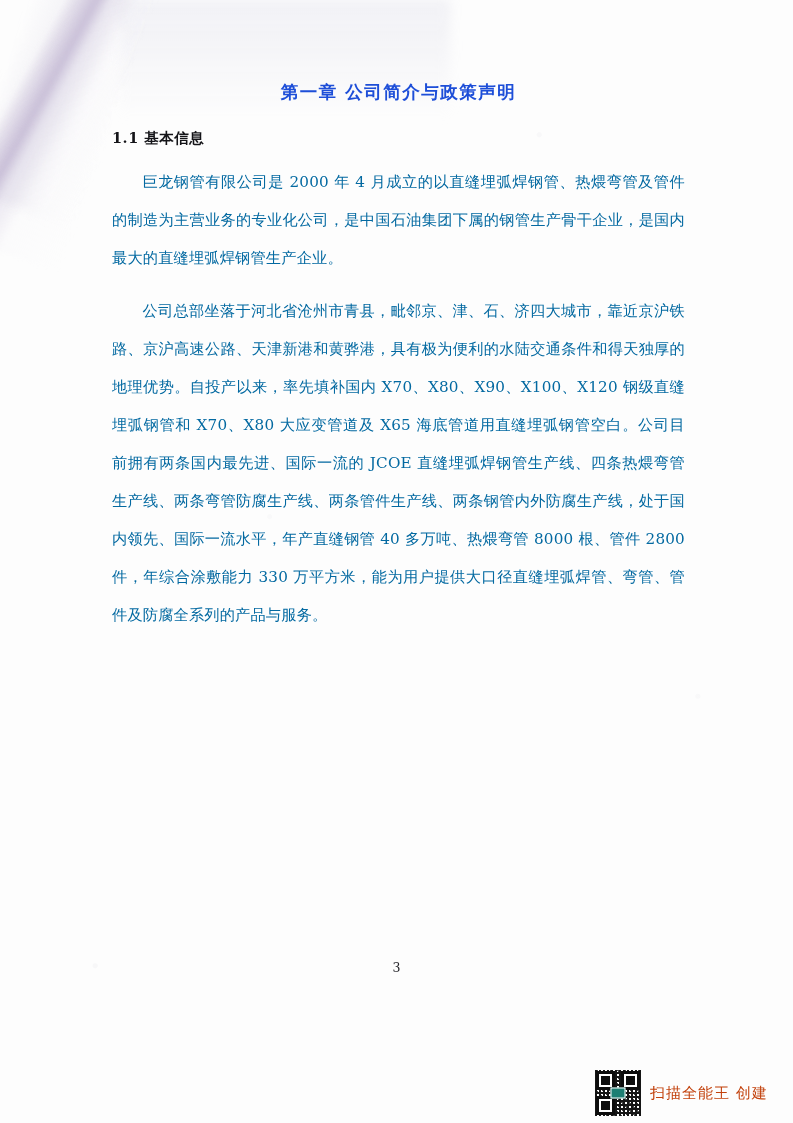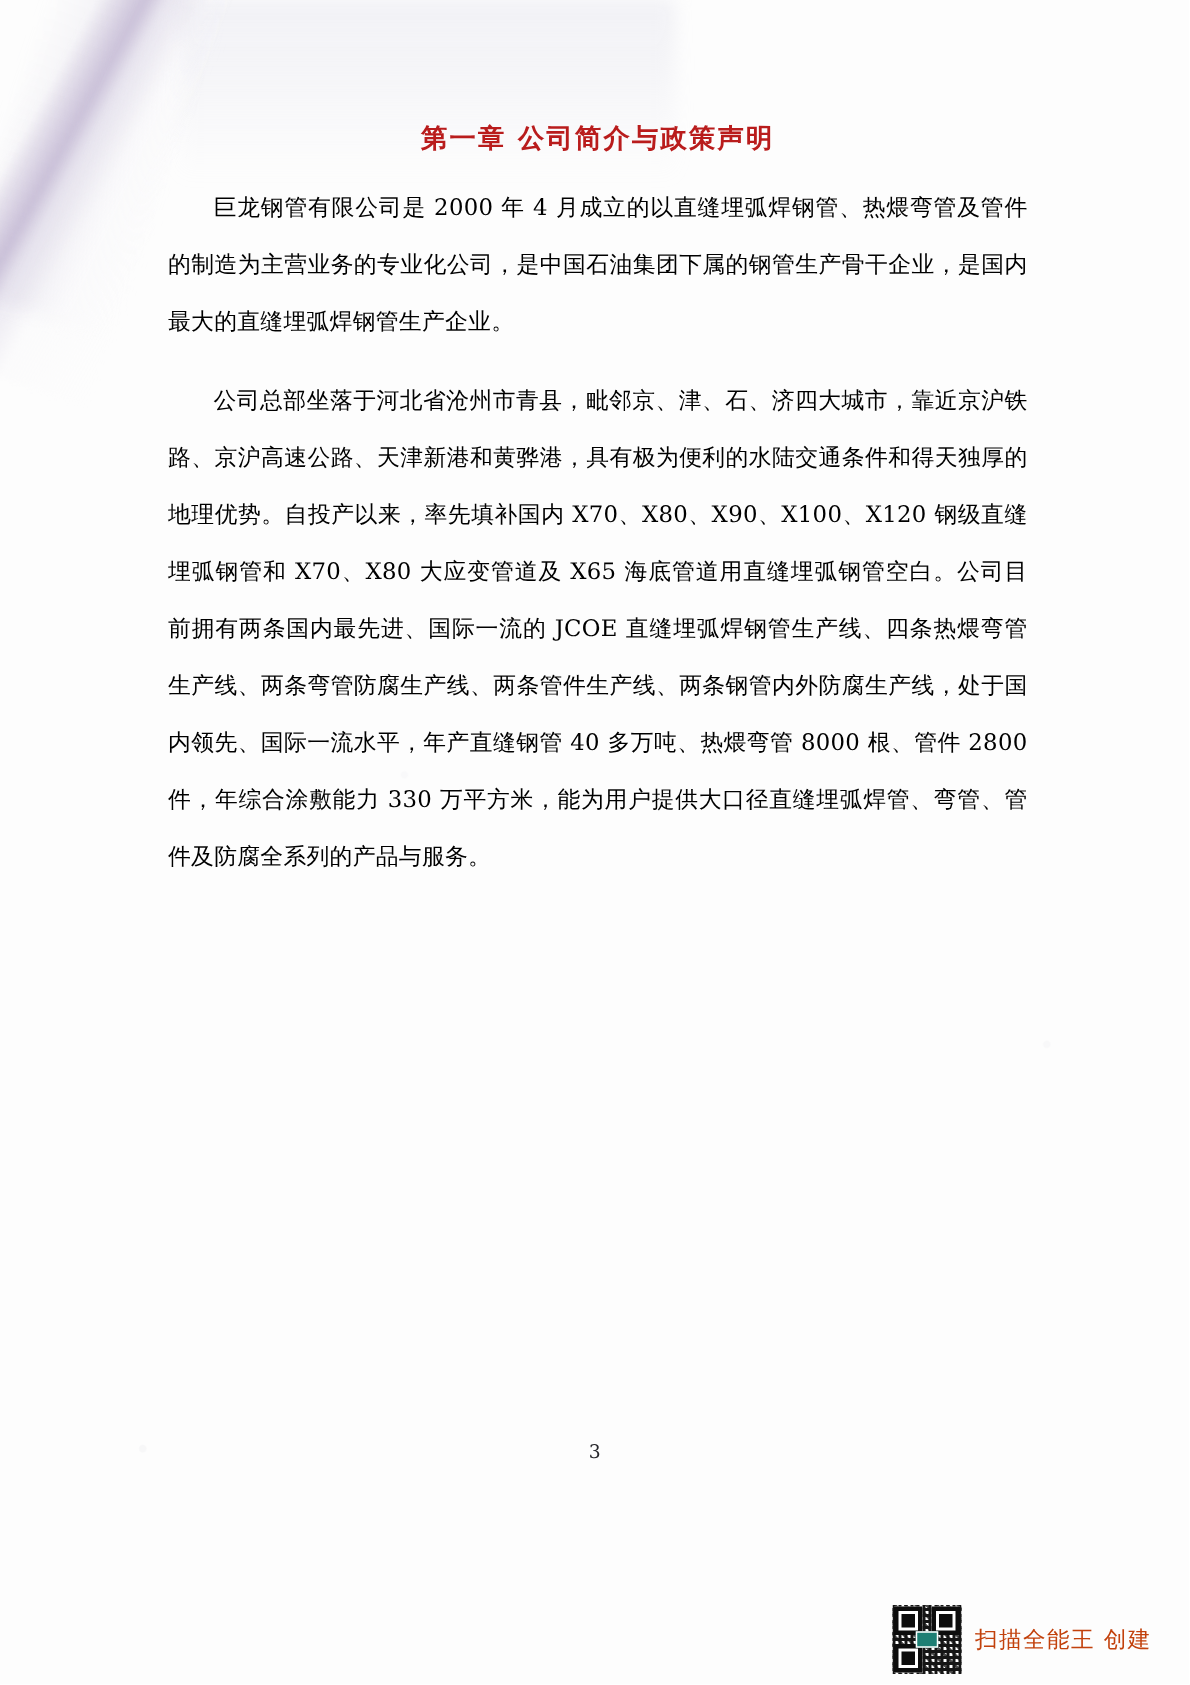--- a/index.html
+++ b/index.html
@@ -81,40 +81,40 @@
   }
 
   .chapter-title {
     margin: 0;
     padding-top: 80px;
     text-align: center;
     font-size: 17.5px;
     font-weight: bold;
     letter-spacing: 1.5px;
     font-family: "DejaVu Serif", "Liberation Serif", serif;
-    color: #b91c1c;
+    color: #1d4ed8;
   }
 
   .section-heading {
     margin: 25px 0 0 0;
     font-size: 14.5px;
     font-weight: bold;
     letter-spacing: .5px;
     color: #141418;
   }
 
   .para {
     margin: 15px 0 0 0;
     font-size: 15.2px;
     line-height: 38px;
     text-align: justify;
     text-justify: inter-ideograph;
     text-indent: 2em;
     letter-spacing: .2px;
-    color: #000000;
+    color: #0369a1;
   }
 
   .page-number {
     position: absolute;
     top: 960px;
     left: 0;
     width: 793px;
     text-align: center;
     font-size: 12.5px;
     color: #26262b;
@@ -180,20 +180,21 @@
 
   <div class="scan-tint-top"></div>
   <div class="scan-streak"></div>
   <div class="scan-streak2"></div>
   <div class="scan-grain"></div>
 
   <div class="doc">
 
     <h1 class="chapter-title">第一章  公司简介与政策声明</h1>
 
+    <h2 class="section-heading">1.1 基本信息</h2>
 
     <p class="para">巨龙钢管有限公司是 2000 年 4 月成立的以直缝埋弧焊钢管、热煨弯管及管件的制造为主营业务的专业化公司，是中国石油集团下属的钢管生产骨干企业，是国内最大的直缝埋弧焊钢管生产企业。</p>
     <p class="para">公司总部坐落于河北省沧州市青县，毗邻京、津、石、济四大城市，靠近京沪铁路、京沪高速公路、天津新港和黄骅港，具有极为便利的水陆交通条件和得天独厚的地理优势。自投产以来，率先填补国内 X70、X80、X90、X100、X120 钢级直缝埋弧钢管和 X70、X80 大应变管道及 X65 海底管道用直缝埋弧钢管空白。公司目前拥有两条国内最先进、国际一流的 JCOE 直缝埋弧焊钢管生产线、四条热煨弯管生产线、两条弯管防腐生产线、两条管件生产线、两条钢管内外防腐生产线，处于国内领先、国际一流水平，年产直缝钢管 40 多万吨、热煨弯管 8000 根、管件 2800 件，年综合涂敷能力 330 万平方米，能为用户提供大口径直缝埋弧焊管、弯管、管件及防腐全系列的产品与服务。</p>
 
   </div>
 
   <div class="page-number">3</div>
 
   <div class="watermark">
     <div class="qr">

